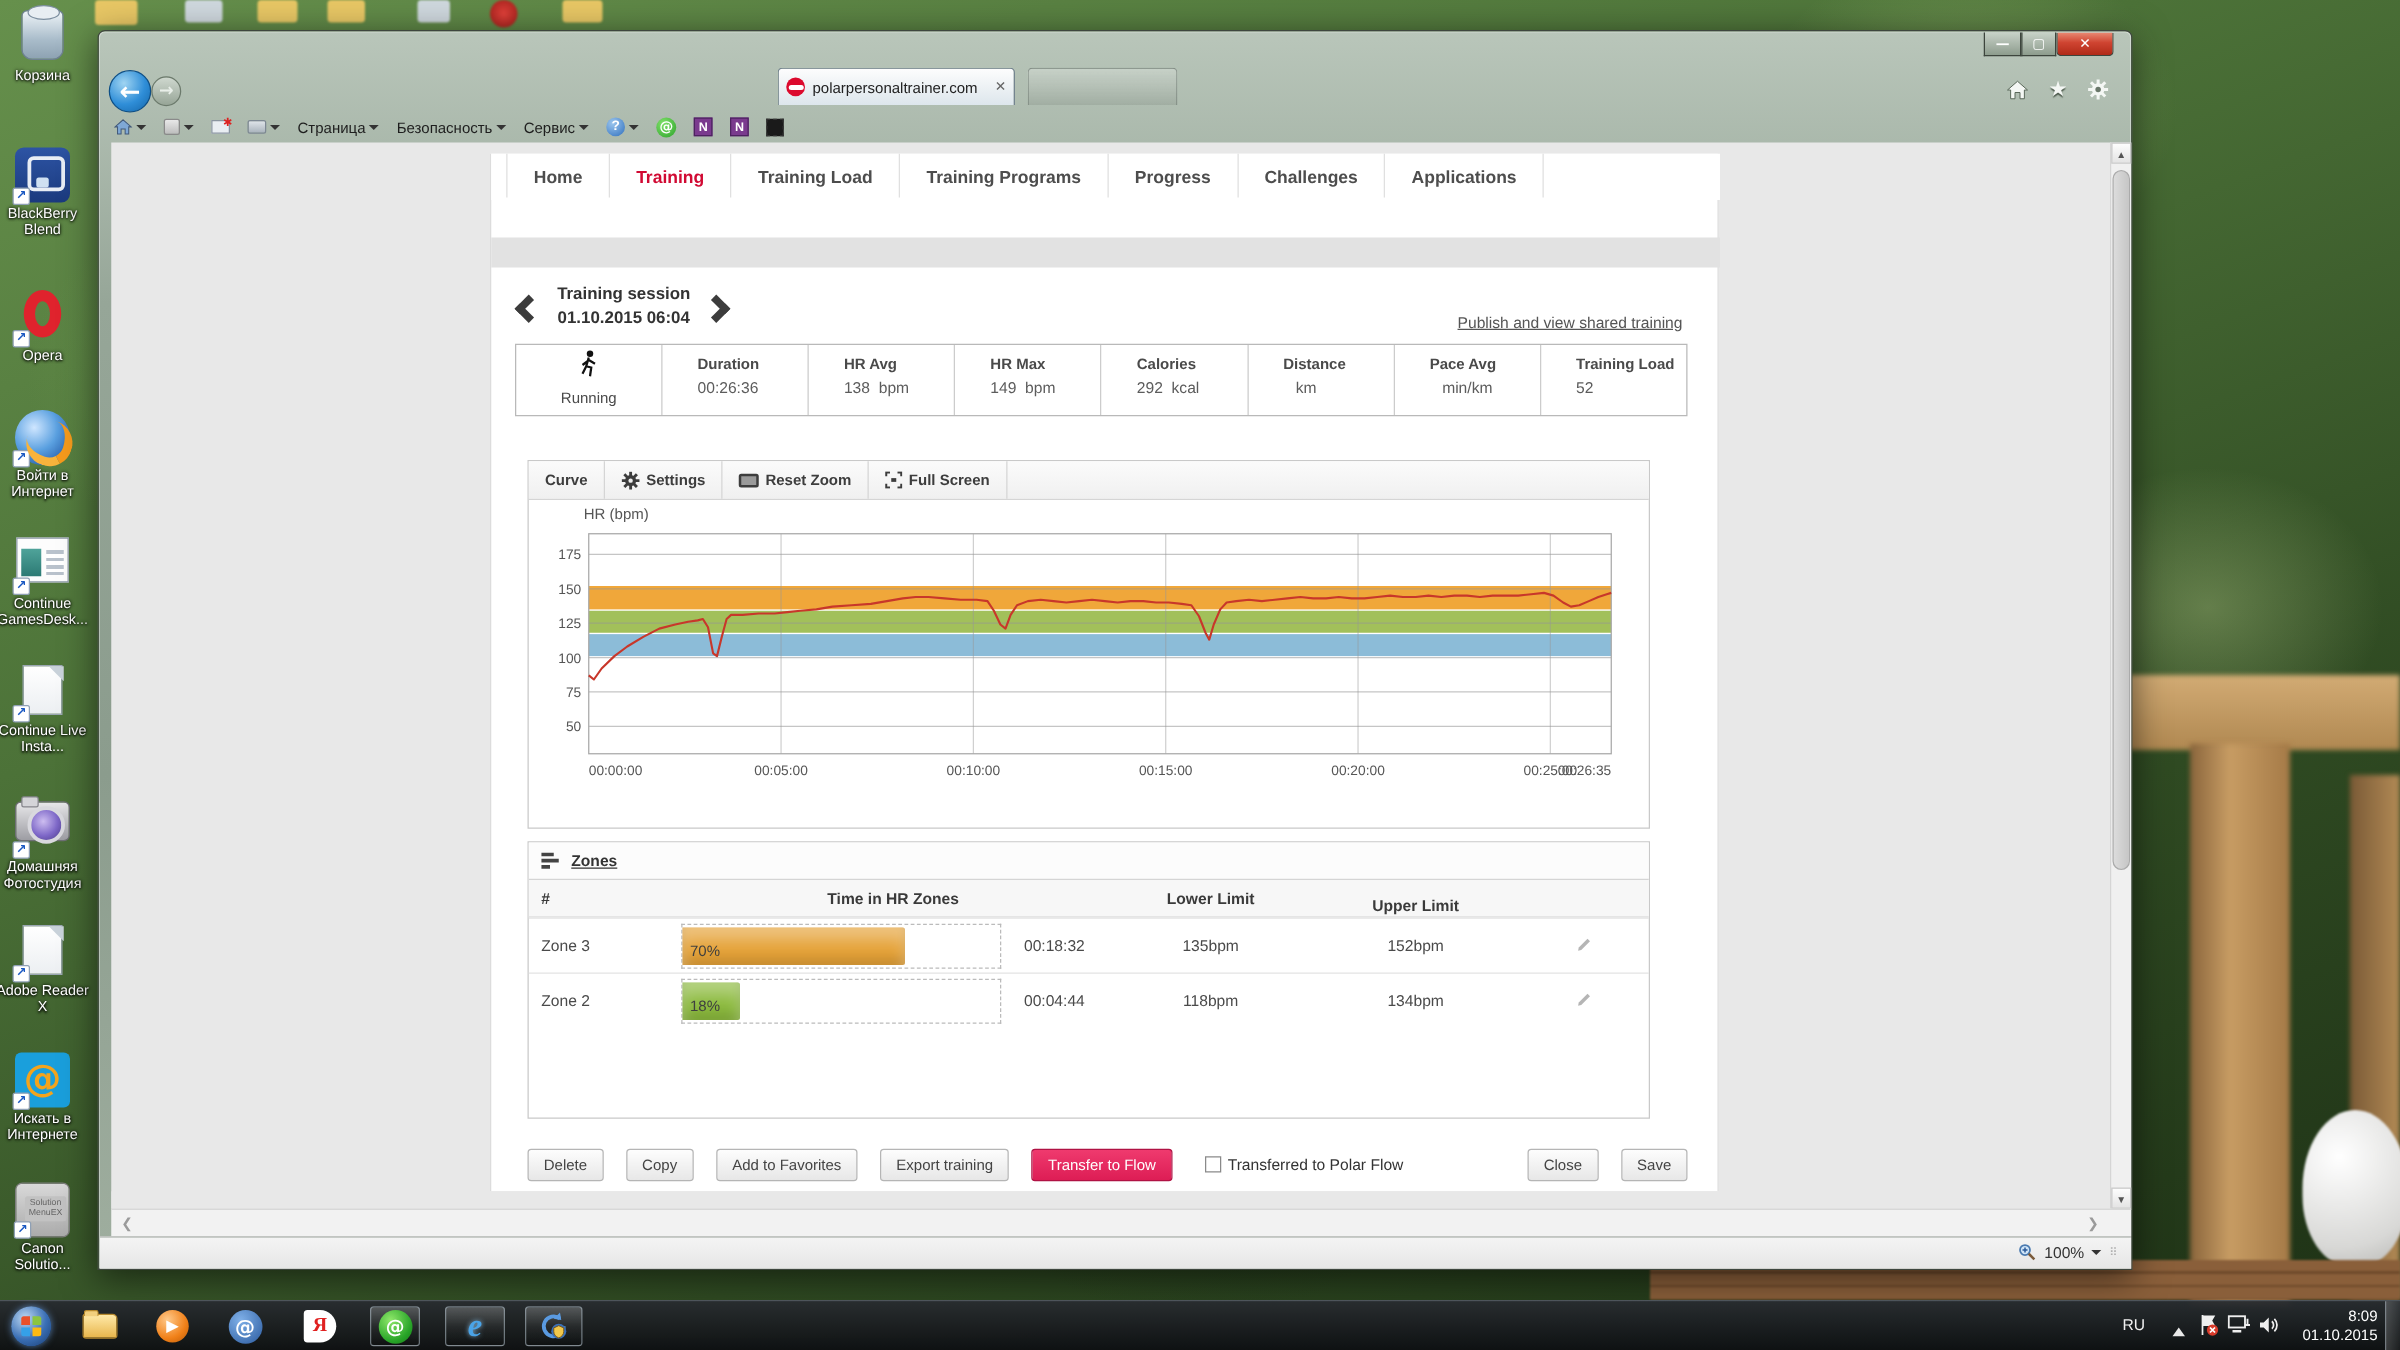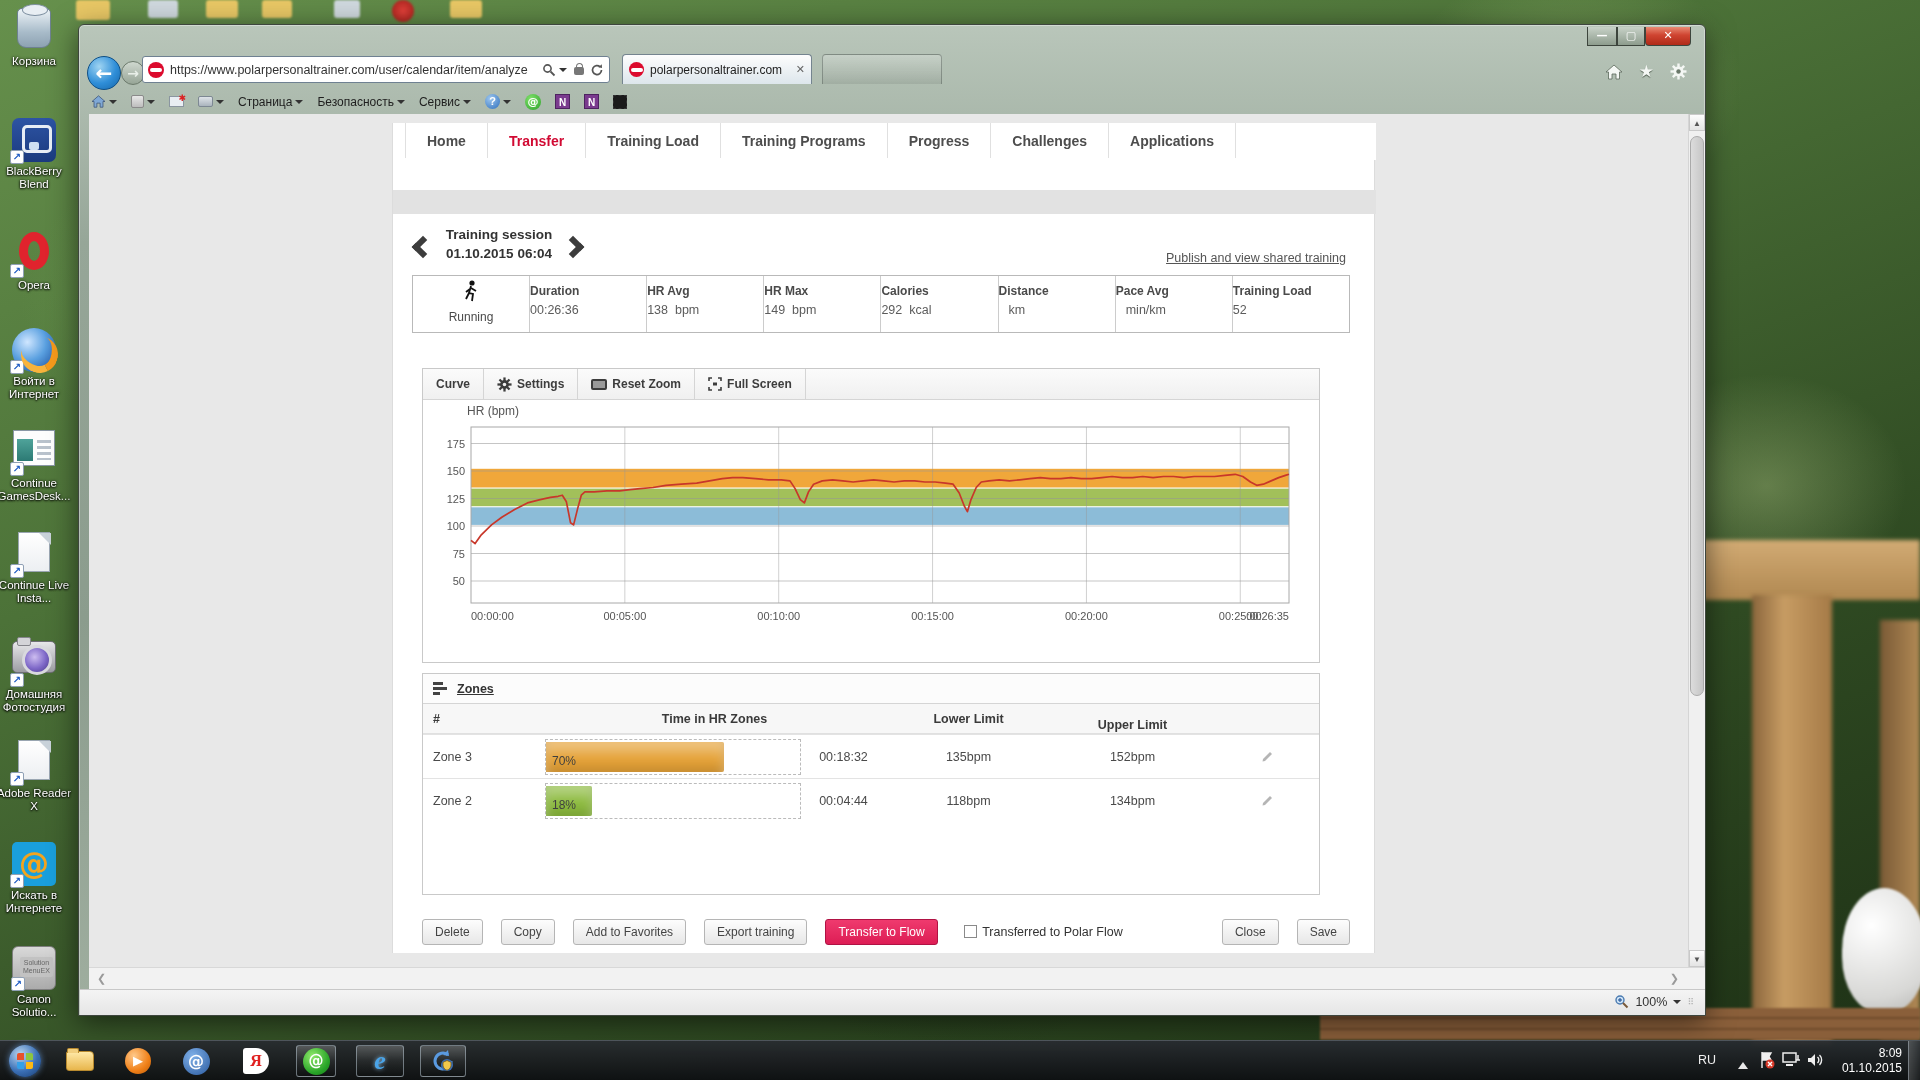--- a/index.html
+++ b/index.html
@@ -49,21 +49,21 @@
   .caret{display:inline-block;border:4px solid transparent;border-top-color:#333;margin-top:4px;}
   
   #viewport{position:absolute;left:10px;top:89px;width:1599px;height:853px;background:#e8e8e8;overflow:hidden;}
   #site{position:absolute;left:303px;top:9px;width:983px;height:830px;background:#fff;border-left:1px solid #dcdcdc;border-right:1px solid #dcdcdc;}
   .navtab{display:inline-block;padding:10px 21px 9px;font:bold 14px "Liberation Sans",sans-serif;color:#4d4d4d;border-right:1px solid #e0e0e0;cursor:pointer;}
   .navtab:first-child{border-left:1px solid #e0e0e0;}
   .navtab.active{color:#d10a33;}
   .subitem{display:inline-block;padding:6px 14px 6px;font-size:12.5px;color:#555;border-right:1px solid #ddd;cursor:pointer;}
   .subitem.active{color:#d10a33;}
   .chev{width:16px;height:16px;border-right:6px solid #3c3c3c;border-bottom:6px solid #3c3c3c;display:inline-block;}
-  .statcol{border-left:1px solid #ccc;padding:8px 0 0 0;}
+  .statcol{border-left:1px solid #ccc;padding:8px 0 0 28px;}
   .statlabel{font:bold 12px "Liberation Sans",sans-serif;color:#4a4a4a;}
   .statval{font-size:12.5px;color:#5c5c5c;margin-top:5px;}
   .ptab{display:inline-block;padding:8px 24px;font-size:12.5px;color:#555;background:linear-gradient(#fafafa,#ececec);border:1px solid #c9c9c9;border-bottom:none;border-radius:3px 3px 0 0;margin-right:4px;cursor:pointer;}
   .ptab.active{background:#fff;color:#333;position:relative;z-index:2;padding-bottom:10px;}
   .tbitem{display:inline-flex;align-items:center;gap:5px;font:bold 12px "Liberation Sans",sans-serif;color:#3d3d3d;padding:0 13px;border-right:1px solid #d5d5d5;height:30px;cursor:pointer;}
   .zhead{font:bold 12.5px "Liberation Sans",sans-serif;color:#3a3a3a;}
   .zcell{font-size:12.5px;color:#4a4a4a;}
   .zrow{display:grid;grid-template-columns:120px 258px 85px 165px 163px auto;align-items:center;border-top:1px solid #e3e3e3;height:44px;}
   .zbarbox{position:relative;width:256px;height:36px;border:1px dashed #bbb;background:#fff;}
   .zbar{position:absolute;left:0;top:2px;height:30px;border-radius:0 2px 2px 0;box-shadow:inset 0 10px 12px rgba(255,255,255,.35), inset 0 -6px 8px rgba(0,0,0,.12);}
@@ -167,36 +167,20 @@
     <div class="abs" style="right:14px;top:0;">
       <div class="winbtn" style="width:30px;background:linear-gradient(#c8d2c8,#8d9c8d);">—</div><div class="winbtn" style="width:28px;background:linear-gradient(#c8d2c8,#8d9c8d);">▢</div><div class="winbtn" style="width:46px;background:linear-gradient(#e98973,#cf4431 45%,#b02a18);border-radius:0 0 4px 4px;">✕</div>
     </div>
 
     <div class="abs" style="left:8px;top:31px;width:36px;height:36px;">
       <div style="width:34px;height:34px;border-radius:50%;background:radial-gradient(circle at 35% 30%,#9fd4f2,#2f8ed8 55%,#1465a8);border:1px solid #0e4f86;color:#fff;font:bold 20px/32px 'DejaVu Sans',sans-serif;text-align:center;">←</div>
     </div>
     <div class="abs" style="left:42px;top:36px;width:26px;height:26px;">
       <div style="width:24px;height:24px;border-radius:50%;background:linear-gradient(#cfd8cf,#97a597);border:1px solid #6c7a6c;color:#e9efe9;font:bold 14px/22px 'DejaVu Sans',sans-serif;text-align:center;">→</div>
     </div>
-    <div class="urlfield">
-      <div class="favdot"></div>
-      <span style="flex:1;font-size:12.5px;color:#333;margin-left:6px;white-space:nowrap;overflow:hidden;">https://www.polarpersonaltrainer.com/user/calendar/item/analyze</span>
-      <svg width="14" height="14" viewBox="0 0 14 14">
-          <circle cx="5.5" cy="5.5" r="3.6" fill="none" stroke="#555" stroke-width="1.6"></circle>
-          <line x1="8.5" y1="8.5" x2="12.5" y2="12.5" stroke="#555" stroke-width="1.8"></line>
-        </svg>
-      <span class="caret" style="margin-left:3px;"></span>
-      <div style="width:10px;height:8px;background:#777;border-radius:2px;position:relative;margin:3px 6px 0 7px;">
-          <div style="position:absolute;left:1.5px;top:-4px;width:7px;height:6px;border:1.6px solid #777;border-bottom:none;border-radius:4px 4px 0 0;"></div>
-        </div>
-      <svg width="14" height="14" viewBox="0 0 14 14">
-          <path d="M11.5 7a4.5 4.5 0 1 1-1.4-3.2" fill="none" stroke="#555" stroke-width="1.7"></path>
-          <path d="M11.8 1.2 L12 5 L8.4 4.2 Z" fill="#555"></path>
-        </svg>
-    </div>
     <div class="ietab">
       <div class="favdot" style="flex:0 0 15px;width:15px;height:15px;"></div>
       <span style="flex:1;font-size:12px;color:#222;margin-left:6px;white-space:nowrap;overflow:hidden;">polarpersonaltrainer.com</span>
       <span style="color:#666;font:bold 11px 'DejaVu Sans',sans-serif;">✕</span>
     </div>
     <div class="abs" style="left:743px;top:29px;width:120px;height:30px;background:linear-gradient(rgba(255,255,255,.25),rgba(0,0,0,.08));border:1px solid rgba(90,100,95,.5);border-bottom:none;border-radius:4px 4px 0 0;"></div>
 
     <div class="abs" style="right:18px;top:36px;display:flex;gap:16px;align-items:center;">
       <svg width="18" height="16" viewBox="0 0 18 16">
           <path d="M9 1 L17 8 H14.5 V15 H11 V10 H7 V15 H3.5 V8 H1 Z" fill="#f4f7f4" stroke="#5a685a" stroke-width=".8"></path>
@@ -262,21 +246,21 @@
       <span class="cmd">
           <span style="width:14px;height:14px;border:1.5px dashed #333;background:#1a1a1a;display:inline-block;"></span>
         </span>
     </div>
 
     <div id="viewport">
       <div id="site">
 
         <div class="abs" style="left:0;top:0;width:983px;height:37px;background:#fff;">
           <div style="padding-left:12px;">
-            <span class="navtab">Home</span><span class="navtab active">Transfer</span><span class="navtab">Training Load</span><span class="navtab">Training Programs</span><span class="navtab">Progress</span><span class="navtab">Challenges</span><span class="navtab">Applications</span>
+            <span class="navtab">Home</span><span class="navtab active">Training</span><span class="navtab">Training Load</span><span class="navtab">Training Programs</span><span class="navtab">Progress</span><span class="navtab">Challenges</span><span class="navtab">Applications</span>
           </div>
         </div>
 
         <div class="abs" style="left:0;top:67px;width:983px;height:24px;background:#e2e2e2;"></div>
 
         <div class="abs" style="left:22px;top:110px;width:16px;height:28px;"><span class="chev" style="transform:rotate(135deg);margin-top:6px;"></span></div>
         <div class="abs" style="left:46px;top:104px;width:120px;text-align:center;">
           <div style="font:bold 13.5px 'Liberation Sans',sans-serif;color:#333;">Training session</div>
           <div style="font:bold 13.5px 'Liberation Sans',sans-serif;color:#333;margin-top:4px;">01.10.2015 06:04</div>
         </div>

